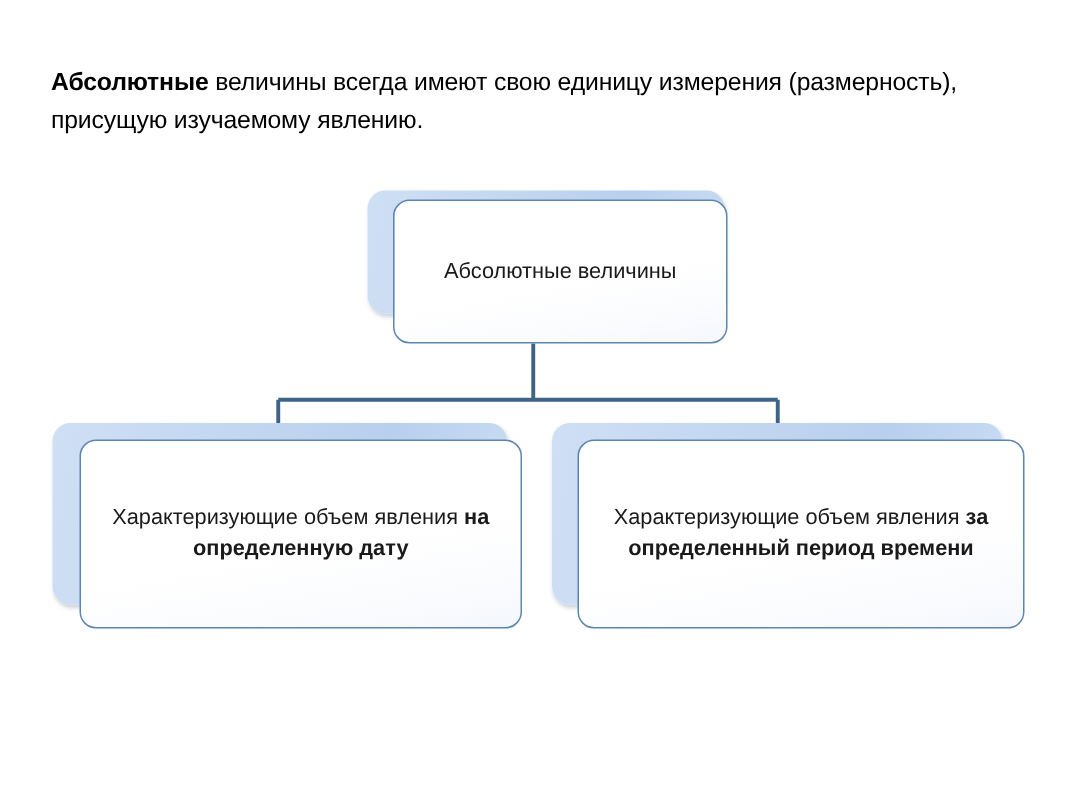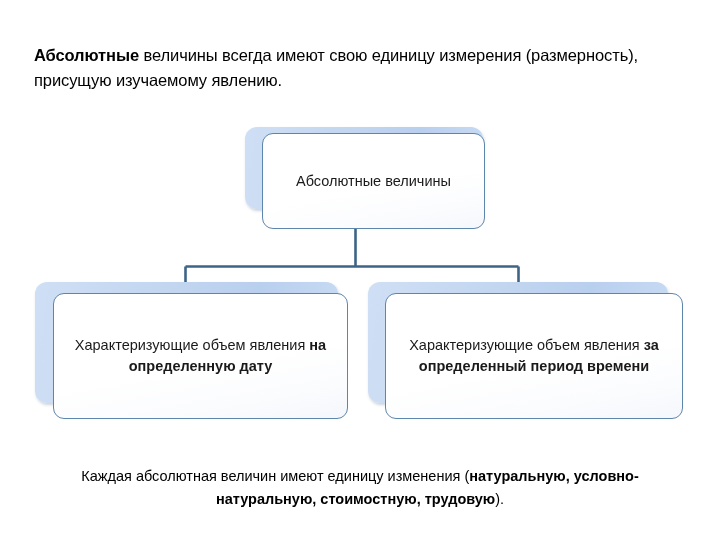--- a/index.html
+++ b/index.html
@@ -154,15 +154,14 @@
 
     <div class="node" id="node-right">
       <div class="plate"></div>
       <div class="card">
         <div class="card-text"><span>Характеризующие  объем явления </span><b>за определенный период времени</b></div>
       </div>
     </div>
 
   </div>
 
-  <p class="caption"><span>Каждая абсолютная величин  имеют единицу изменения (</span><b>натуральную, условно-натуральную, стоимостную, трудовую</b><span>).</span></p>
 
 </div>
 
 </body></html>

